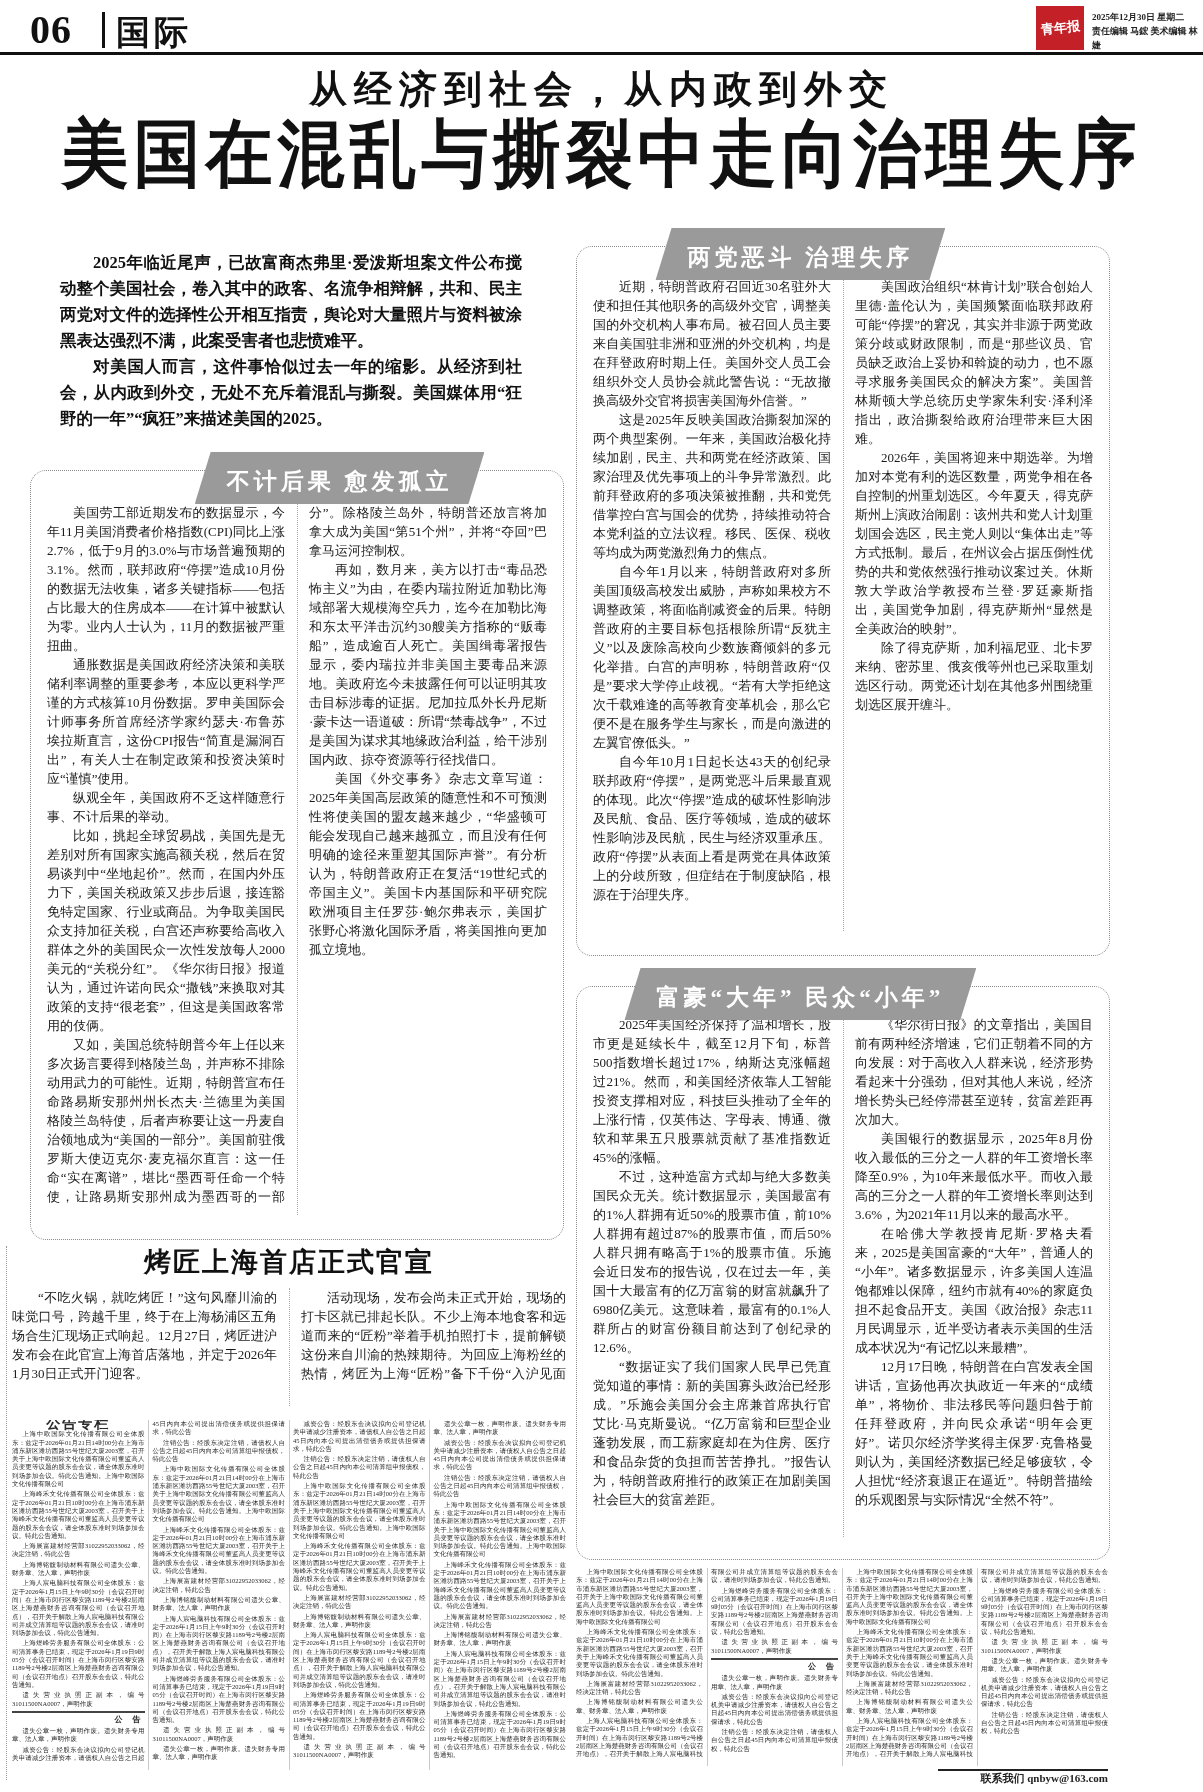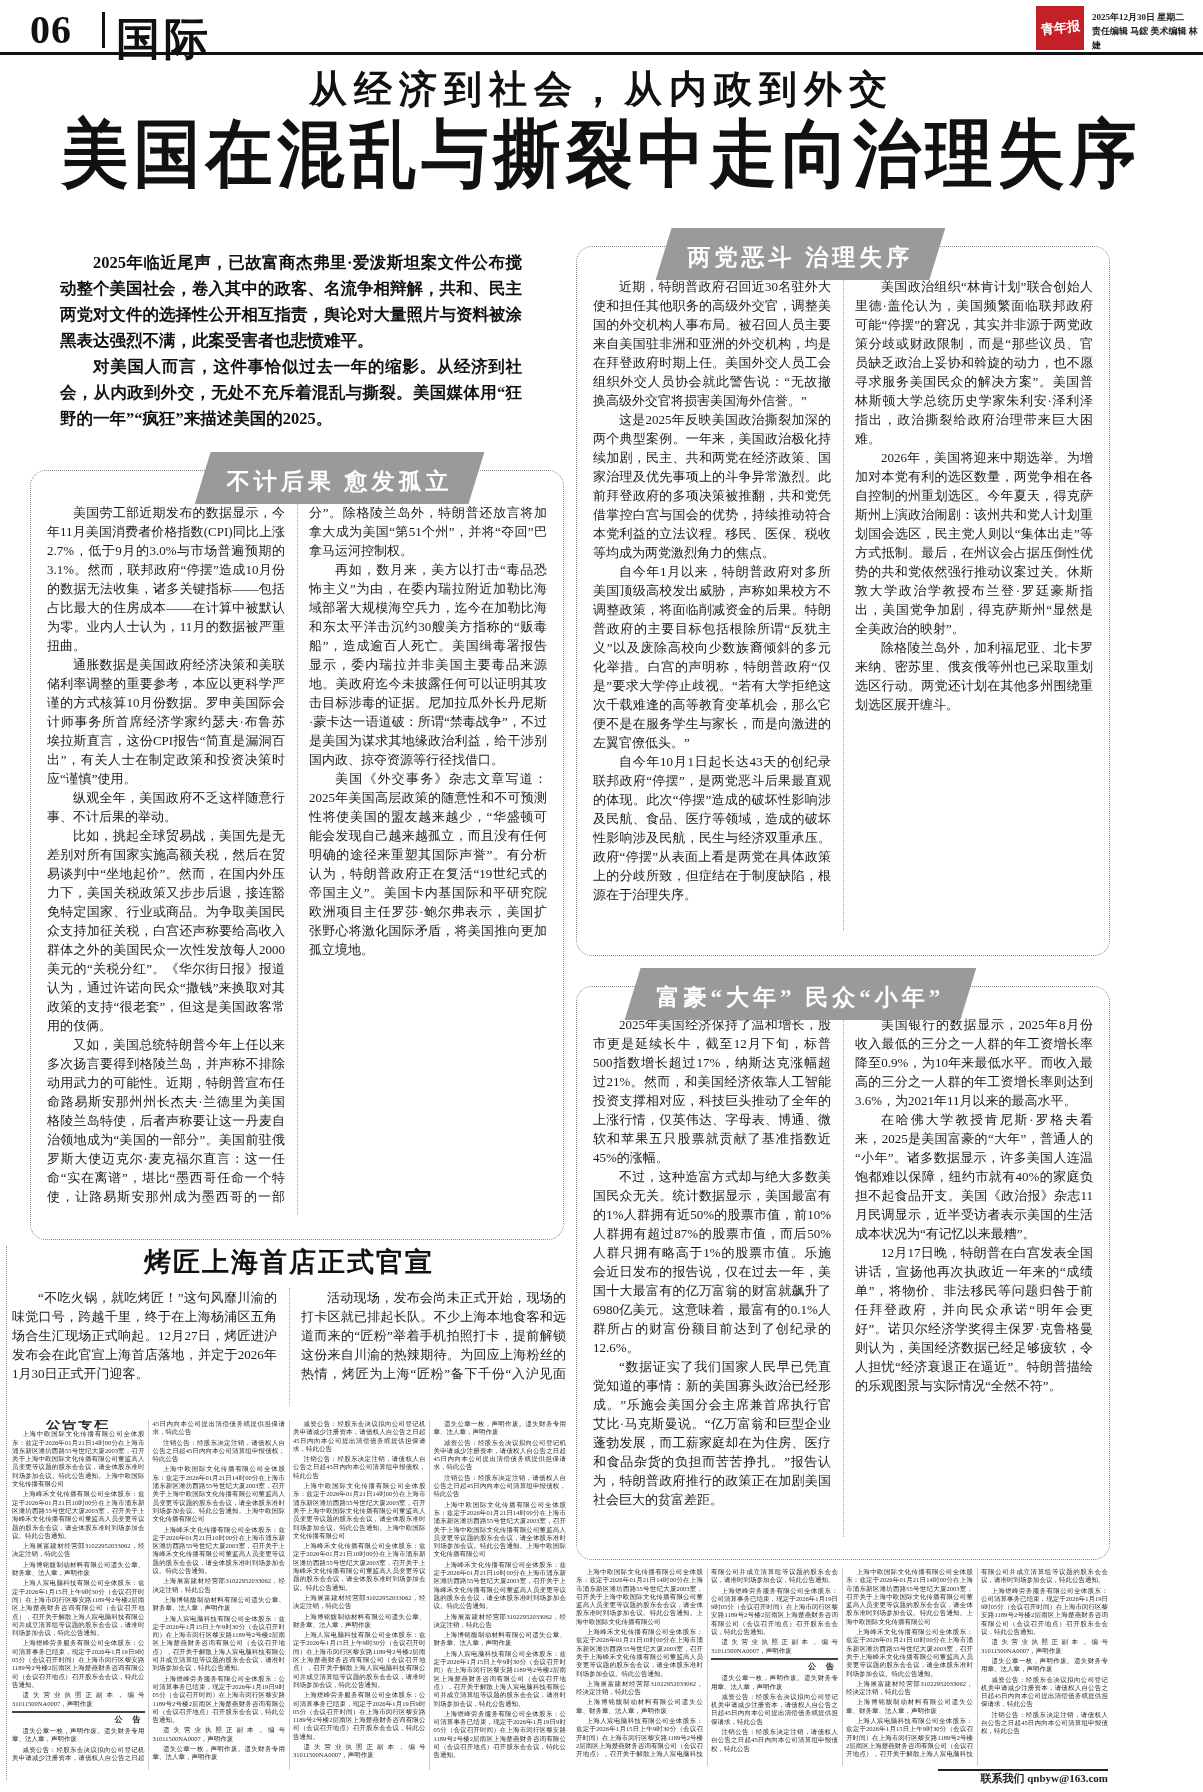--- a/index.html
+++ b/index.html
@@ -5,21 +5,21 @@
   html,body{margin:0;padding:0;background:#e8e8e8;}
   .page{
     position:relative;width:1203px;height:1792px;background:#ffffff;
     margin:0 auto;overflow:hidden;
     font-family:Liberation Serif, serif;color:#111;
   }
   
   .hdr{position:absolute;left:0;top:0;width:1203px;height:55px;}
   .pageno{position:absolute;left:30px;top:6px;font-size:40px;font-weight:700;letter-spacing:1px;}
   .hdr-div{position:absolute;left:102px;top:12px;width:3px;height:36px;background:#111;}
-  .section-name{position:absolute;left:116px;top:10px;font-size:44px;font-weight:600;letter-spacing:4px;}
+  .section-name{position:absolute;left:116px;top:10px;font-size:34px;font-weight:600;letter-spacing:4px;}
   .hdr-rule{position:absolute;left:0;top:52px;width:1203px;height:3px;background:#111;}
   .logo{position:absolute;left:1036px;top:6px;width:48px;height:44px;background:#c32127;
         color:#fff;display:flex;align-items:center;justify-content:center;
         font-size:13px;font-weight:700;line-height:14px;text-align:center;transform:none;}
   .logo span{display:block;transform:rotate(-6deg);}
   .dateline{position:absolute;left:1092px;top:10px;width:110px;font-size:9px;line-height:14px;font-weight:700;color:#222;}
   
   .kicker{position:absolute;left:0;top:64px;width:1203px;text-align:center;
           font-size:38px;font-weight:600;letter-spacing:7px;}
   .main-head{position:absolute;left:0;top:104px;width:1203px;text-align:center;
@@ -109,32 +109,33 @@
   <section class="abox" id="box2">
     <div class="banner">两党恶斗 治理失序</div>
     <div class="inner">
         <div class="cols cols-2">
           <p class="para">近期，特朗普政府召回近30名驻外大使和担任其他职务的高级外交官，调整美国的外交机构人事布局。被召回人员主要来自美国驻非洲和亚洲的外交机构，均是在拜登政府时期上任。美国外交人员工会组织外交人员协会就此警告说：“无故撤换高级外交官将损害美国海外信誉。”</p>
           <p class="para">这是2025年反映美国政治撕裂加深的两个典型案例。一年来，美国政治极化持续加剧，民主、共和两党在经济政策、国家治理及优先事项上的斗争异常激烈。此前拜登政府的多项决策被推翻，共和党凭借掌控白宫与国会的优势，持续推动符合本党利益的立法议程。移民、医保、税收等均成为两党激烈角力的焦点。</p>
           <p class="para">自今年1月以来，特朗普政府对多所美国顶级高校发出威胁，声称如果校方不调整政策，将面临削减资金的后果。特朗普政府的主要目标包括根除所谓“反犹主义”以及废除高校向少数族裔倾斜的多元化举措。白宫的声明称，特朗普政府“仅是”要求大学停止歧视。“若有大学拒绝这次千载难逢的高等教育变革机会，那么它便不是在服务学生与家长，而是向激进的左翼官僚低头。”</p>
           <p class="para">自今年10月1日起长达43天的创纪录联邦政府“停摆”，是两党恶斗后果最直观的体现。此次“停摆”造成的破坏性影响涉及民航、食品、医疗等领域，造成的破坏性影响涉及民航，民生与经济双重承压。政府“停摆”从表面上看是两党在具体政策上的分歧所致，但症结在于制度缺陷，根源在于治理失序。</p>
           <p class="para">美国政治组织“林肯计划”联合创始人里德·盖伦认为，美国频繁面临联邦政府可能“停摆”的窘况，其实并非源于两党政策分歧或财政限制，而是“那些议员、官员缺乏政治上妥协和斡旋的动力，也不愿寻求服务美国民众的解决方案”。美国普林斯顿大学总统历史学家朱利安·泽利泽指出，政治撕裂给政府治理带来巨大困难。</p>
           <p class="para">2026年，美国将迎来中期选举。为增加对本党有利的选区数量，两党争相在各自控制的州重划选区。今年夏天，得克萨斯州上演政治闹剧：该州共和党人计划重划国会选区，民主党人则以“集体出走”等方式抵制。最后，在州议会占据压倒性优势的共和党依然强行推动议案过关。休斯敦大学政治学教授布兰登·罗廷豪斯指出，美国党争加剧，得克萨斯州“显然是全美政治的映射”。</p>
-          <p class="para">除格陵兰岛外，加利福尼亚、北卡罗来纳、密苏里、俄亥俄等州也已采取重划选区行动。两党还计划在其他多州围绕重划选区展开缠斗。</p>
+          <p class="para">除了得克萨斯，加利福尼亚、北卡罗来纳、密苏里、俄亥俄等州也已采取重划选区行动。两党还计划在其他多州围绕重划选区展开缠斗。</p>
         </div>
       </div>
   </section>
 
   <section class="abox" id="box3">
     <div class="banner">富豪“大年” 民众“小年”</div>
     <div class="inner">
       <div class="cols cols-2">
         <p class="para">2025年美国经济保持了温和增长，股市更是延续长牛，截至12月下旬，标普500指数增长超过17%，纳斯达克涨幅超过21%。然而，和美国经济依靠人工智能投资支撑相对应，科技巨头推动了全年的上涨行情，仅英伟达、字母表、博通、微软和苹果五只股票就贡献了基准指数近45%的涨幅。</p>
           <p class="para">不过，这种造富方式却与绝大多数美国民众无关。统计数据显示，美国最富有的1%人群拥有近50%的股票市值，前10%人群拥有超过87%的股票市值，而后50%人群只拥有略高于1%的股票市值。乐施会近日发布的报告说，仅在过去一年，美国十大最富有的亿万富翁的财富就飙升了6980亿美元。这意味着，最富有的0.1%人群所占的财富份额目前达到了创纪录的12.6%。</p>
           <p class="para">“数据证实了我们国家人民早已凭直觉知道的事情：新的美国寡头政治已经形成。”乐施会美国分会主席兼首席执行官艾比·马克斯曼说。“亿万富翁和巨型企业蓬勃发展，而工薪家庭却在为住房、医疗和食品杂货的负担而苦苦挣扎。”报告认为，特朗普政府推行的政策正在加剧美国社会巨大的贫富差距。</p>
+          <p class="para">《华尔街日报》的文章指出，美国目前有两种经济增速，它们正朝着不同的方向发展：对于高收入人群来说，经济形势看起来十分强劲，但对其他人来说，经济增长势头已经停滞甚至逆转，贫富差距再次加大。</p>
           <p class="para">美国银行的数据显示，2025年8月份收入最低的三分之一人群的年工资增长率降至0.9%，为10年来最低水平。而收入最高的三分之一人群的年工资增长率则达到3.6%，为2021年11月以来的最高水平。</p>
           <p class="para">在哈佛大学教授肯尼斯·罗格夫看来，2025是美国富豪的“大年”，普通人的“小年”。诸多数据显示，许多美国人连温饱都难以保障，纽约市就有40%的家庭负担不起食品开支。美国《政治报》杂志11月民调显示，近半受访者表示美国的生活成本状况为“有记忆以来最糟”。</p>
           <p class="para">12月17日晚，特朗普在白宫发表全国讲话，宣扬他再次执政近一年来的“成绩单”，将物价、非法移民等问题归咎于前任拜登政府，并向民众承诺“明年会更好”。诺贝尔经济学奖得主保罗·克鲁格曼则认为，美国经济数据已经足够疲软，令人担忧“经济衰退正在逼近”。特朗普描绘的乐观图景与实际情况“全然不符”。</p>
       </div>
     </div>
   </section>
 
   <section class="promo">
     <h2>烤匠上海首店正式官宣</h2>
     <div class="cols cols-2">

